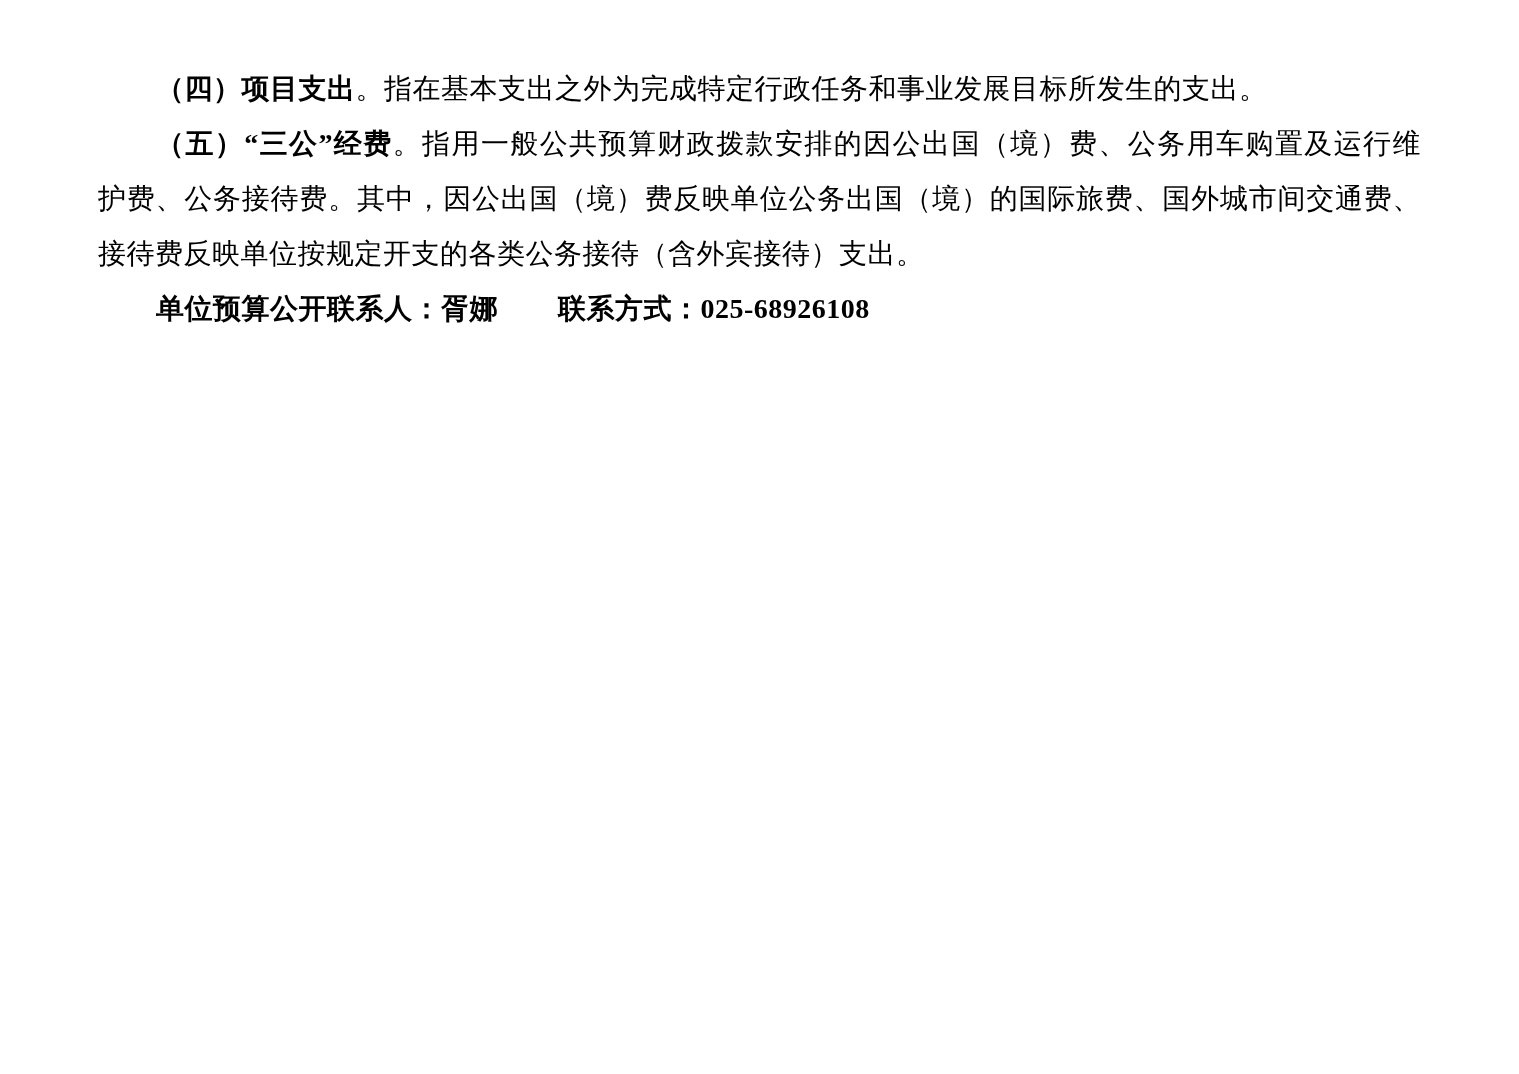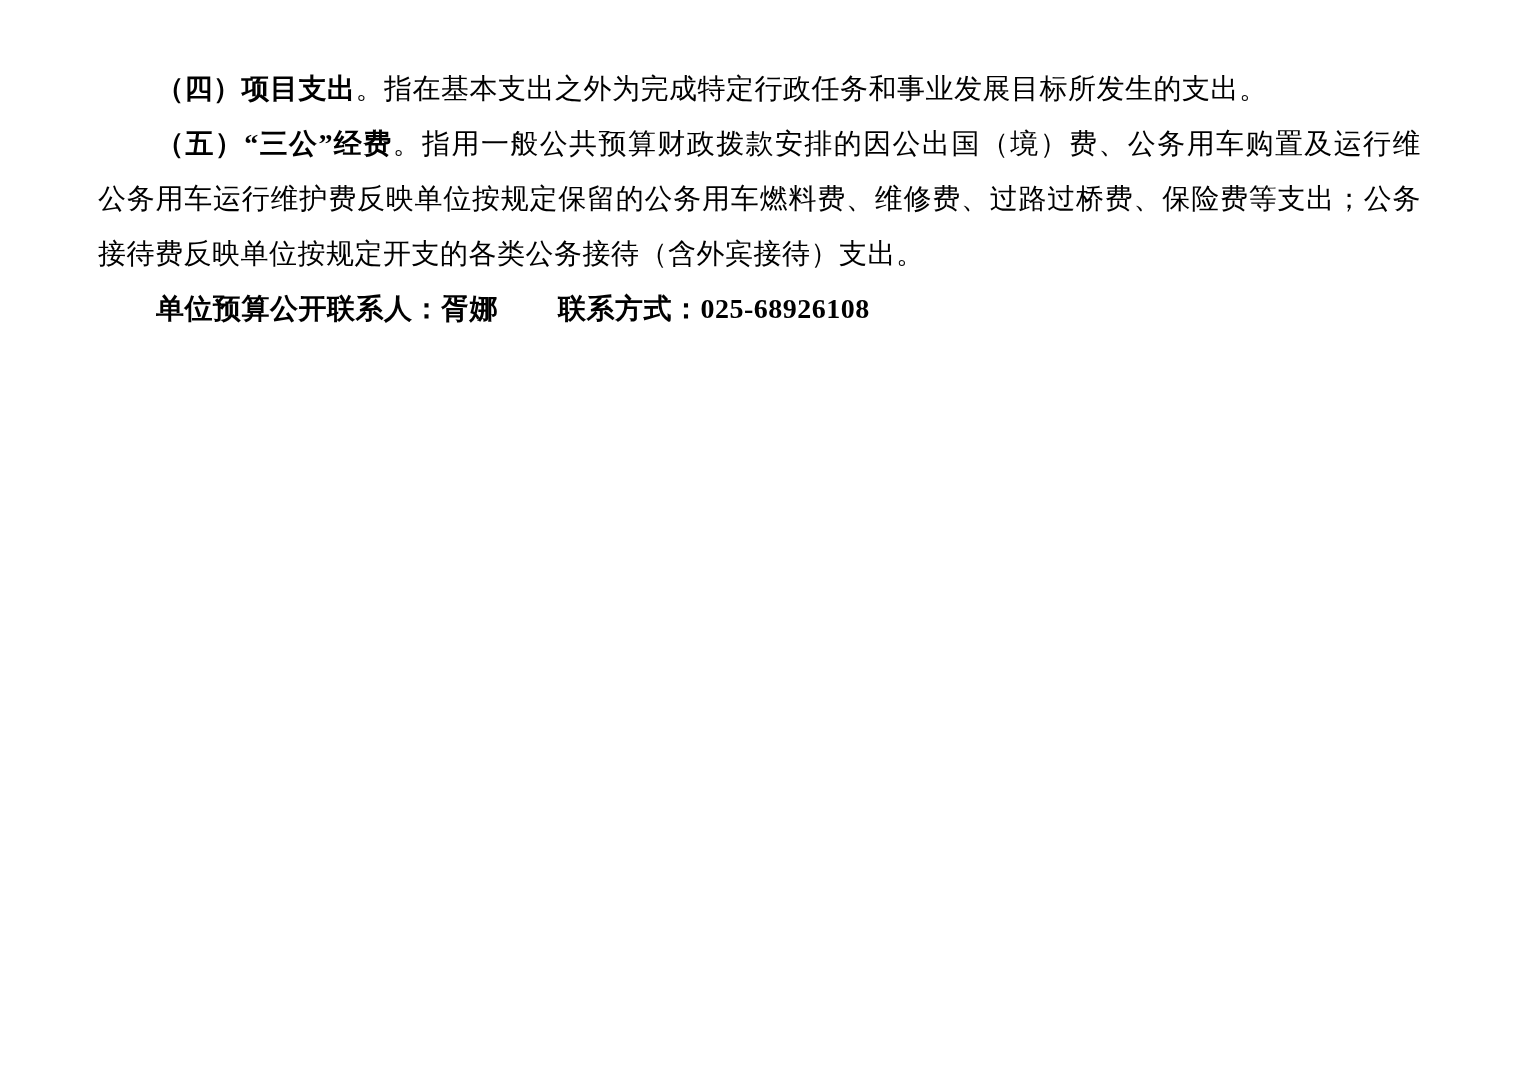--- a/index.html
+++ b/index.html
@@ -36,17 +36,17 @@
   .seg.bold { font-weight: bold; }
   .seg.gap { margin-left: 60px; }
 </style>
 </head>
 <body>
 
 <div class="page">
   <div class="doc">
       <div class="line indent"><span class="seg bold">（四）项目支出</span><span class="seg">。指在基本支出之外为完成特定行政任务和事业发展目标所发生的支出。</span></div>
       <div class="line indent justify"><span class="seg bold">（五）“三公”经费</span><span class="seg">。指用一般公共预算财政拨款安排的因公出国（境）费、公务用车购置及运行维</span></div>
-      <div class="line justify"><span class="seg">公务用车运行维护费反映单位按规定保留的公务用车燃料费、维修费、过路过桥费、保险费等支出；公务</span></div>
+      <div class="line justify"><span class="seg">护费、公务接待费。其中，因公出国（境）费反映单位公务出国（境）的国际旅费、国外城市间交通费、</span></div>
       <div class="line"><span class="seg">接待费反映单位按规定开支的各类公务接待（含外宾接待）支出。</span></div>
       <div class="line indent"><span class="seg bold">单位预算公开联系人：</span><span class="seg bold">胥娜</span><span class="seg bold gap">联系方式：</span><span class="seg bold">025-68926108</span></div>
     </div>
 </div>
 
 </body></html>

